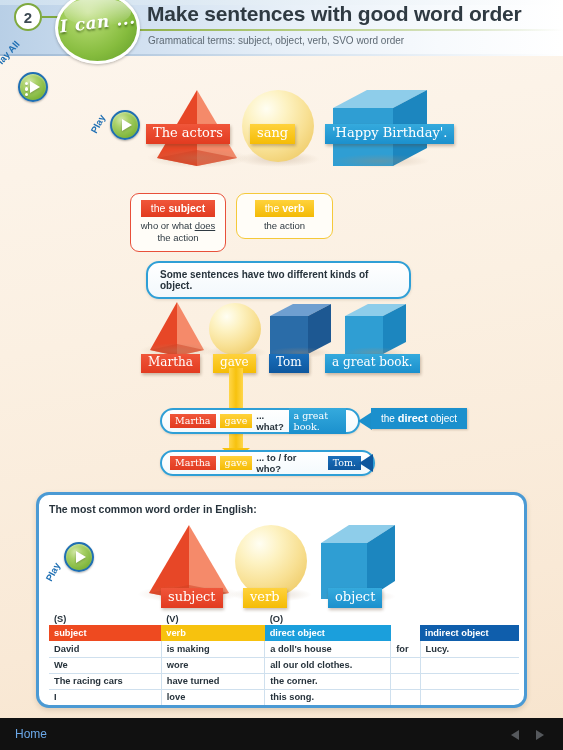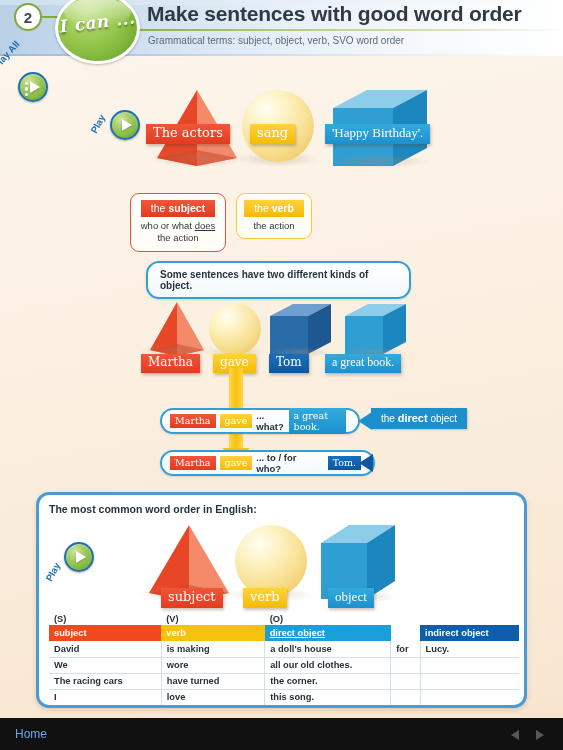--- a/index.html
+++ b/index.html
@@ -155,21 +155,21 @@
     font-family: "DejaVu Serif", serif;
     color: #ffffff;
     font-size: 13px;
     padding: 2px 7px 3px 7px;
     white-space: nowrap;
     box-shadow: 1px 2px 3px rgba(90,60,30,.32);
     line-height: 1.15;
   }
   .tag-red    { background: linear-gradient(to bottom,#f0563a,#e23b20); }
   .tag-yellow { background: linear-gradient(to bottom,#ffd23c,#f5bc05); color:#ffffff; }
-  .tag-blue   { background: linear-gradient(to bottom,#35aadd,#1b90cd); font-family: Liberation Serif, serif; }
+  .tag-blue   { background: linear-gradient(to bottom,#35aadd,#1b90cd); }
   .tag-dblue  { background: linear-gradient(to bottom,#1a6fbb,#0e579e); }
 
   
   .defbox {
     position: absolute;
     background: #fffdf8;
     border-radius: 9px;
     text-align: center;
     padding: 4px 6px 6px 6px;
   }
@@ -181,21 +181,21 @@
     margin-bottom: 3px;
     white-space: nowrap;
   }
   .defbox .dbody {
     font-size: 9.5px; color: #2f3a42; line-height: 1.33;
   }
   .defbox .dbody u { text-decoration: underline; }
 
   #def-subject { left: 130px; top: 193px; width: 96px; border: 1.6px solid #e8503a; }
   #def-subject .dhead { background: linear-gradient(to bottom,#f0563a,#e23b20); }
-  #def-verb    { left: 236px; top: 193px; width: 76px; border: 1.6px solid #f5c93a; }
+  #def-verb    { left: 236px; top: 193px; width: 97px; border: 1.6px solid #f5c93a; }
   #def-verb .dhead { background: linear-gradient(to bottom,#ffd23c,#f3ba06); }
   #def-object  { left: 326px; top: 193px; width: 168px; border: 1.6px solid #2fa0d5; }
   #def-object .dhead { background: linear-gradient(to bottom,#35aadd,#1b90cd); }
 
   
   #banner {
     position: absolute; left: 146px; top: 261px;
     width: 265px; padding: 6px 12px;
     background: linear-gradient(to bottom,#ffffff,#f2f8fc);
     border: 2px solid #2f9fd6;
@@ -498,21 +498,21 @@
         <td class="c-i"></td>
       </tr>
       <tr class="r-tag">
         <td>
               <div style="background:#ee4a20;">subject</div>
             </td>
         <td>
               <div style="background:#f7c20e;">verb</div>
             </td>
         <td>
-              <div style="background:#1b9fdc;text-decoration:underline;">direct object</div>
+              <div style="background:#1b9fdc;">direct object</div>
             </td>
         <td>
               <div style="background:transparent;"></div>
             </td>
         <td>
               <div style="background:#0f5eac;">indirect object</div>
             </td>
       </tr>
       <tr class="r-data">
         <td>David</td>

